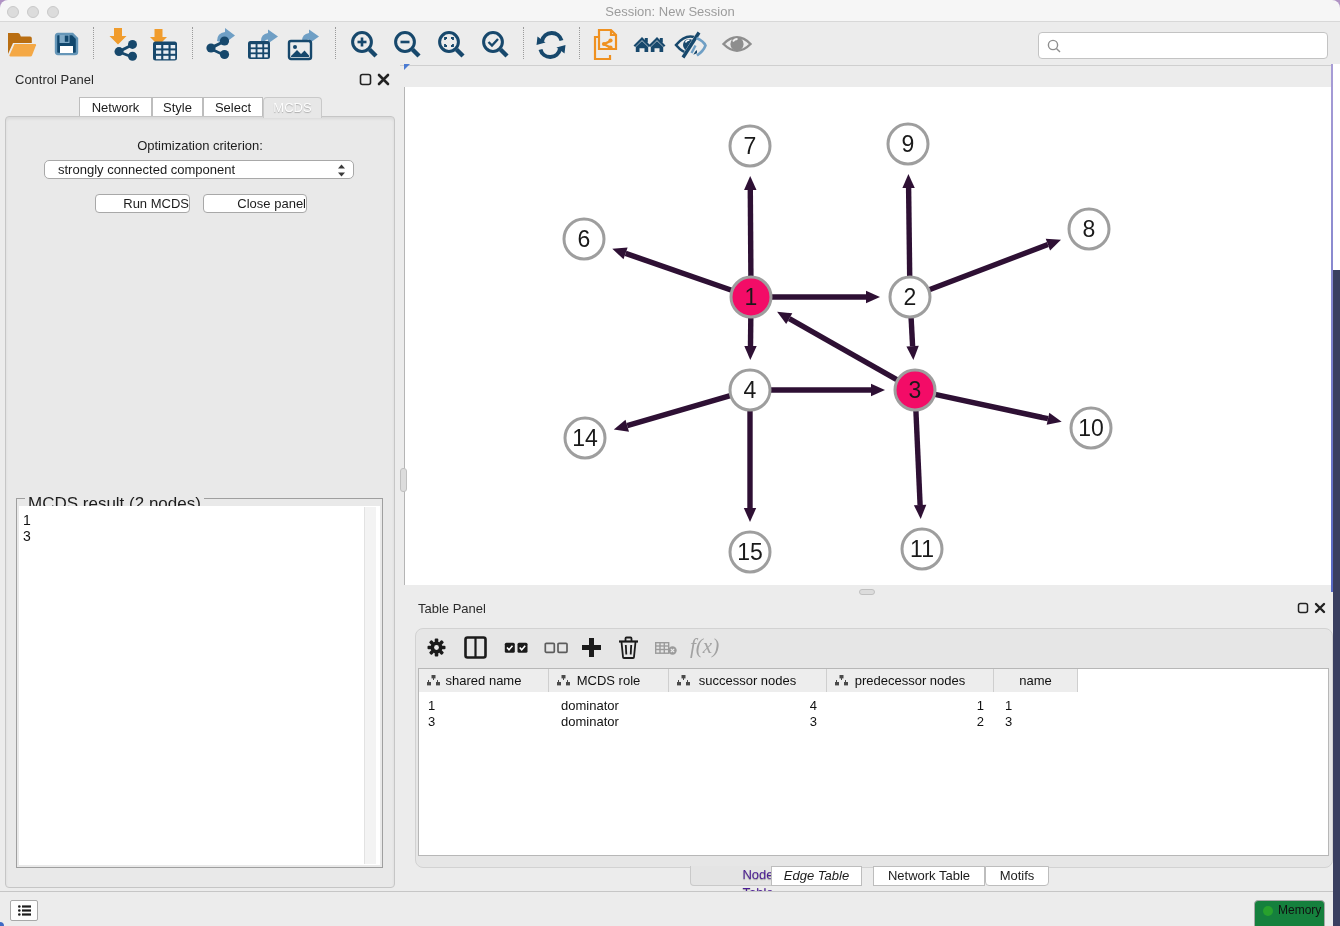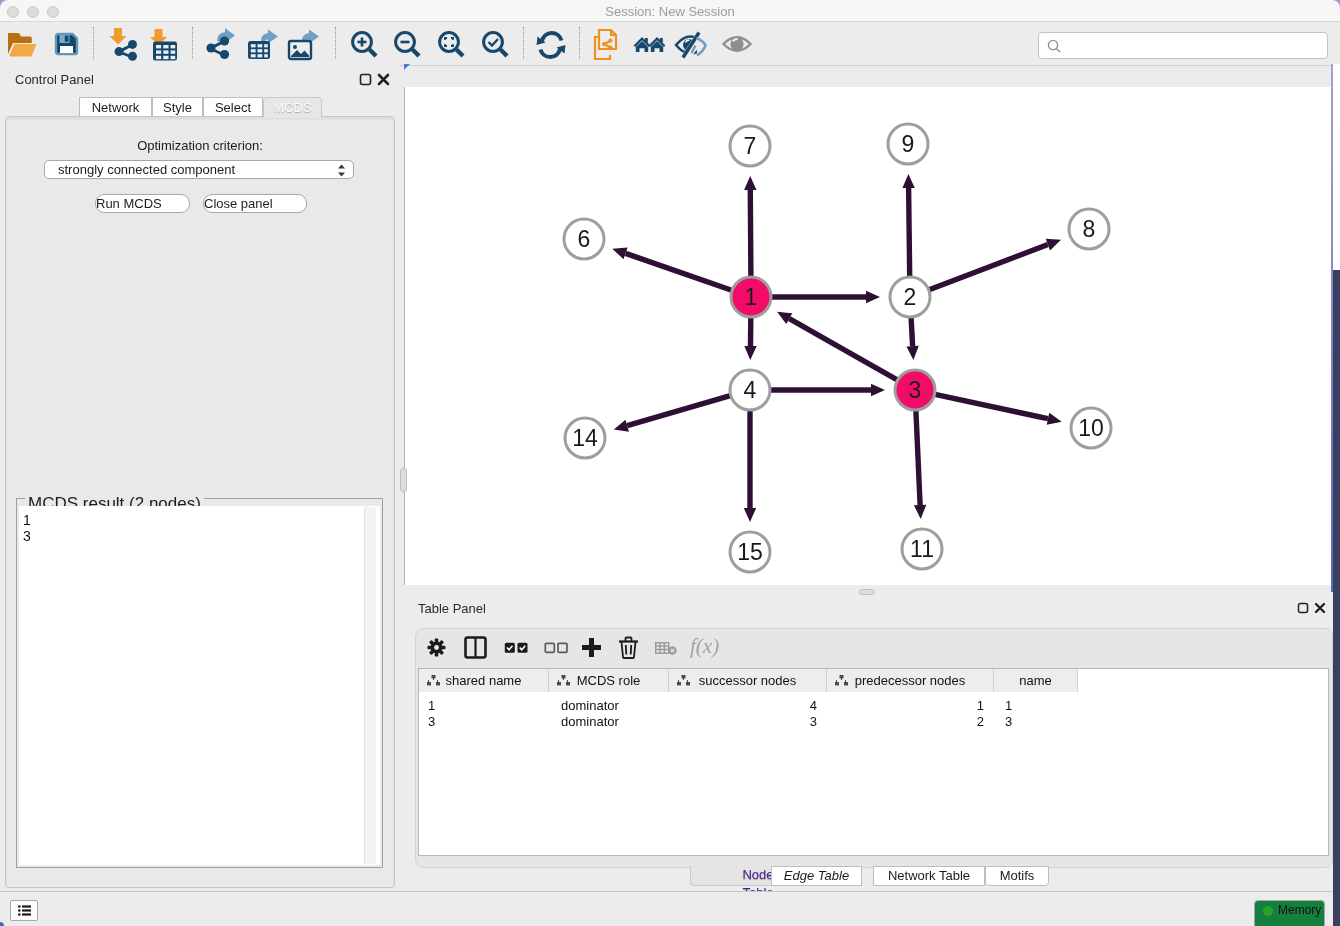--- a/index.html
+++ b/index.html
@@ -20,22 +20,22 @@
   border-left:1px dotted #9a9a9a; }
 .search { position:absolute; left:1038px; top:10px; width:290px; height:27px;
   background:#fff; border:1px solid #c3c3c3; border-radius:4px; }
 
 .cpanel { position:absolute; left:0; top:64px; width:400px; height:828px; background:#ececec; }
 .phead { font-size:13px; color:#2b2b2b; }
 .tab { position:absolute; top:33px; height:20px; background:#fff;
   border:1px solid #bdbdbd; font-size:13px; color:#1c1c1c; text-align:center; line-height:19px; }
 .tabpane { position:absolute; left:5px; top:52px; width:390px; height:772px;
   background:#e9e9e9; border:1px solid #c6c6c6; border-radius:4px; box-shadow: inset 0 2px 3px rgba(0,0,0,0.07); }
-.btn { position:absolute; background:#fff; border:1px solid #a8a8a8; border-radius:9px;
-  font-size:13px; color:#1c1c1c; text-align:left; }
+.btn { position:absolute; background:#fff; border:1px solid #a8a8a8; border-radius:4px;
+  font-size:13px; color:#1c1c1c; text-align:right; }
 
 .nwin { position:absolute; left:404px; top:64px; width:936px; height:527px; }
 .ntitle { position:absolute; left:0; top:0; width:936px; height:23px;
   background:linear-gradient(#f5f5f5,#d9d9d9); border:1px solid #acacac; border-bottom:1px solid #9c9c9c;
   border-radius:4px 4px 0 0; }
 .ncanvas { position:absolute; left:0; top:23px; width:936px; height:498px;
   background:#ffffff; border-left:1px solid #b5b5b5; }
 .mtl { position:absolute; top:6px; width:11px; height:11px; border-radius:50%; }
 
 .tpanel { position:absolute; left:404px; top:596px; width:936px; height:296px; background:#ececec; }

